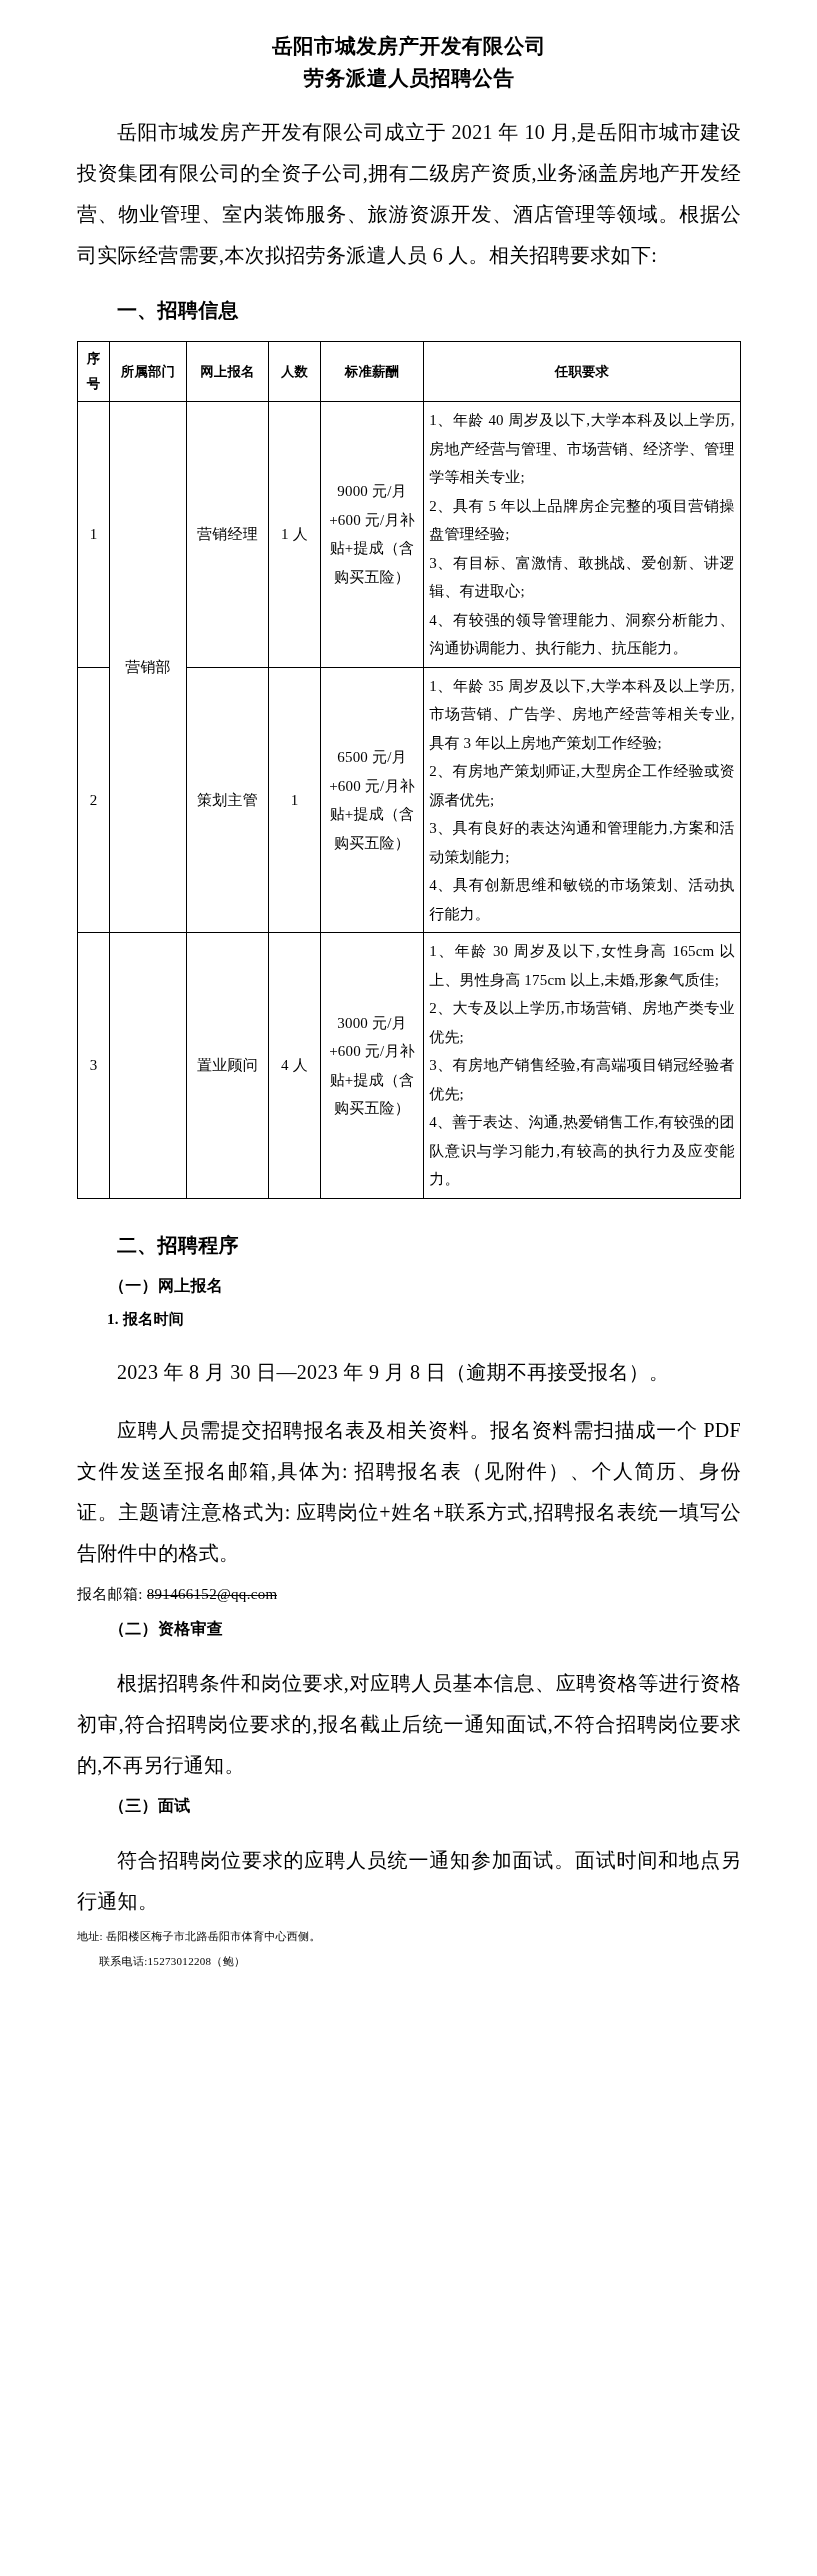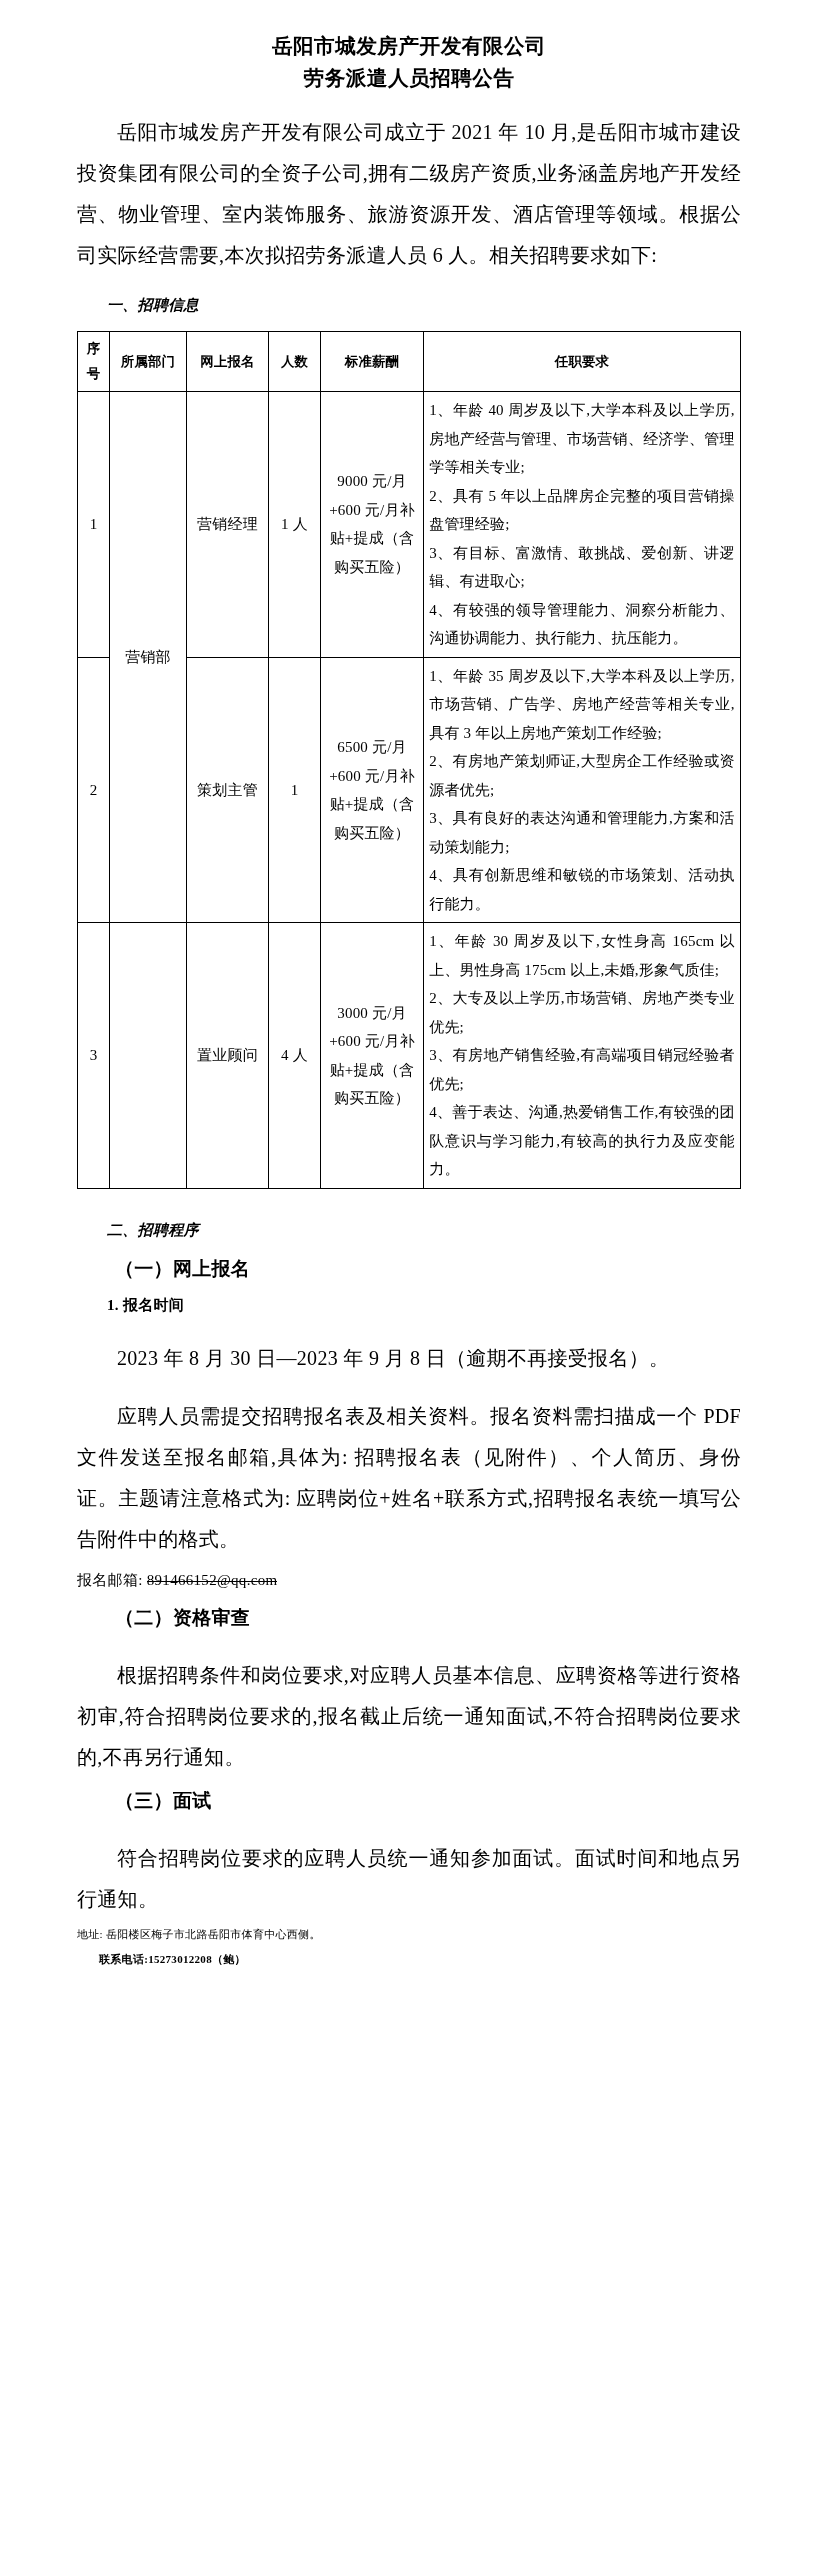--- a/index.html
+++ b/index.html
@@ -32,47 +32,45 @@
   }
   .body-para {
     font-size: 20px;
     line-height: 2.05;
     text-indent: 2em;
     margin: 17.5px 0 0 0;
     text-align: justify;
     letter-spacing: 0.3px;
   }
   .section-heading {
-    font-size: 15px;
+    font-size: 20px;
     font-weight: bold;
     line-height: 2.0;
     text-indent: 2em;
     margin: 13.4px 0 5.2px 0;
     letter-spacing: 0.3px;
-    font-style: italic;
   }
   .sub-heading {
-    font-size: 19px;
+    font-size: 16px;
     font-weight: bold;
     line-height: 2.0;
     text-indent: 2em;
     margin: 4.1px 0 0 0;
     letter-spacing: 0.3px;
   }
   .sub-heading-2 {
     font-size: 15px;
     font-weight: bold;
     line-height: 2.0;
     text-indent: 2em;
     margin: 2.1px 0 0 0;
     letter-spacing: 0.3px;
   }
   .indent-line {
     text-indent: 2em;
-    font-weight: bold;
   }
 
   
   table.recruit {
     border-collapse: collapse;
     width: 100%;
     margin: 11.3px 0 0 0;
     table-layout: fixed;
   }
   table.recruit td, table.recruit th {

